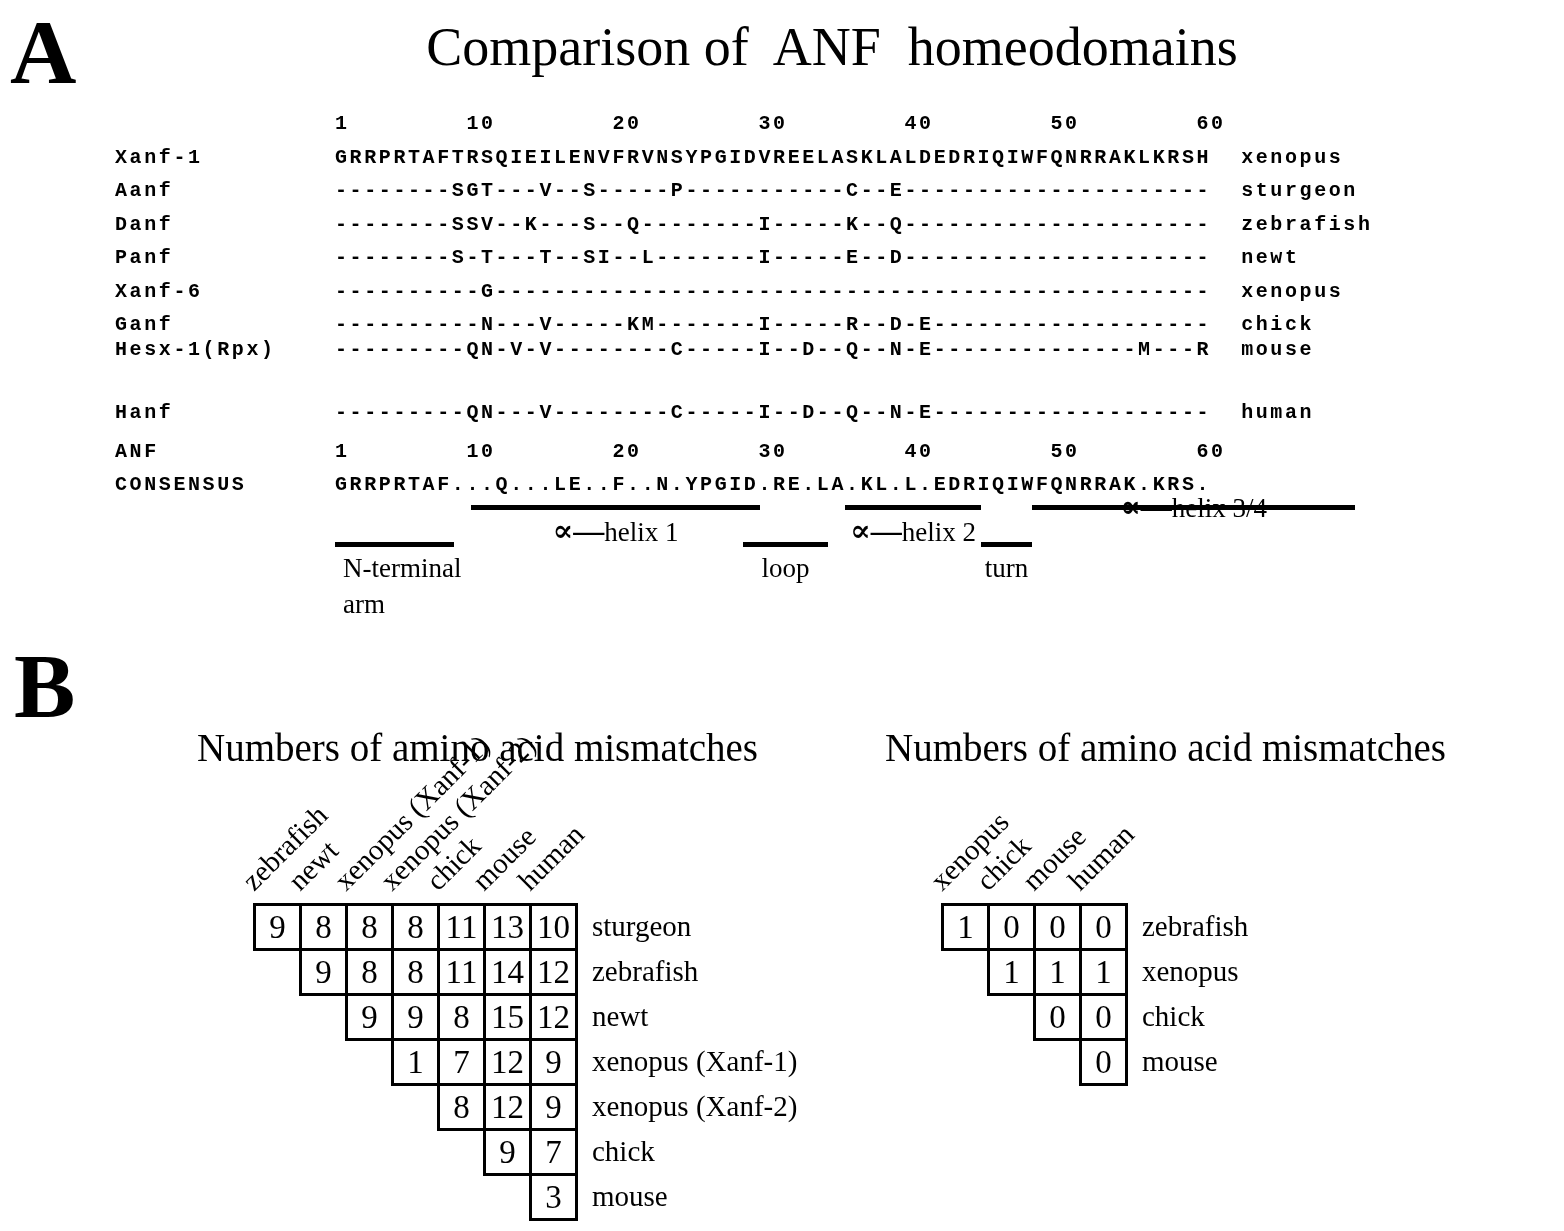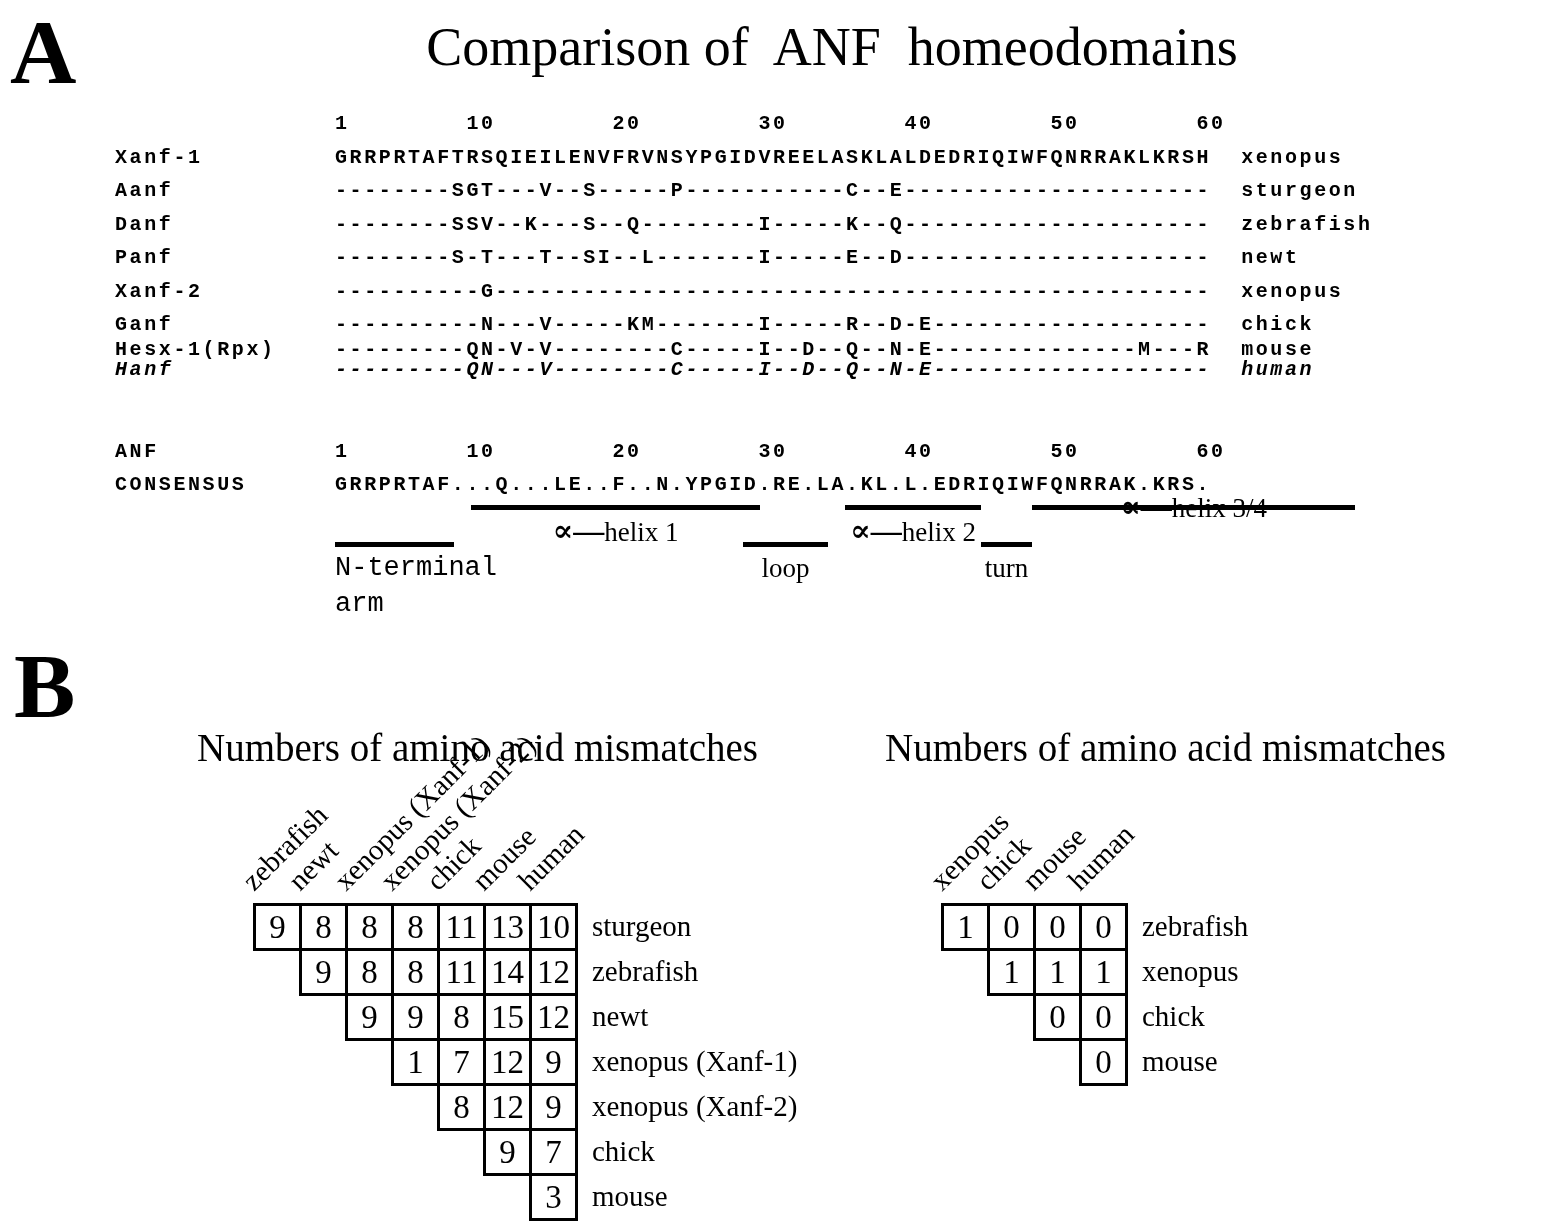--- a/index.html
+++ b/index.html
@@ -46,36 +46,36 @@
 
 <div>
   <div class="panel-letter" style="left:10px;top:6px">A</div>
   <div id="title">Comparison of  ANF  homeodomains</div>
   <div id="alignment">
       <div class="seq-row mono" style="top: 112px;"><span class="seq-name"></span><span class="seq-text">1        10        20        30        40        50        60</span></div>
       <div class="seq-row mono" style="top: 146px;"><span class="seq-name">Xanf-1</span><span class="seq-text">GRRPRTAFTRSQIEILENVFRVNSYPGIDVREELASKLALDEDRIQIWFQNRRAKLKRSH</span><span class="seq-species">xenopus</span></div>
       <div class="seq-row mono" style="top: 179.4px;"><span class="seq-name">Aanf</span><span class="seq-text">--------SGT---V--S-----P-----------C--E---------------------</span><span class="seq-species">sturgeon</span></div>
       <div class="seq-row mono" style="top: 212.8px;"><span class="seq-name">Danf</span><span class="seq-text">--------SSV--K---S--Q--------I-----K--Q---------------------</span><span class="seq-species">zebrafish</span></div>
       <div class="seq-row mono" style="top: 246.2px;"><span class="seq-name">Panf</span><span class="seq-text">--------S-T---T--SI--L-------I-----E--D---------------------</span><span class="seq-species">newt</span></div>
-      <div class="seq-row mono" style="top: 279.6px;"><span class="seq-name">Xanf-2</span><span class="seq-text">----------G-------------------------------------------------</span><span class="seq-species">xenopus</span></div>
+      <div class="seq-row mono" style="top: 279.6px;"><span class="seq-name">Xanf-6</span><span class="seq-text">----------G-------------------------------------------------</span><span class="seq-species">xenopus</span></div>
       <div class="seq-row mono" style="top: 313px;"><span class="seq-name">Ganf</span><span class="seq-text">----------N---V-----KM-------I-----R--D-E-------------------</span><span class="seq-species">chick</span></div>
       <div class="seq-row mono" style="top: 338px;"><span class="seq-name">Hesx-1(Rpx)</span><span class="seq-text">---------QN-V-V--------C-----I--D--Q--N-E--------------M---R</span><span class="seq-species">mouse</span></div>
-      <div class="seq-row mono" style="top: 358px; font-style: italic;"><span class="seq-name">Hanf</span><span class="seq-text">---------QN---V--------C-----I--D--Q--N-E-------------------</span><span class="seq-species">human</span></div>
+      <div class="seq-row mono" style="top: 401px;"><span class="seq-name">Hanf</span><span class="seq-text">---------QN---V--------C-----I--D--Q--N-E-------------------</span><span class="seq-species">human</span></div>
       <div class="seq-row mono" style="top: 440px;"><span class="seq-name">ANF</span><span class="seq-text">1        10        20        30        40        50        60</span></div>
       <div class="seq-row mono" style="top: 473px;"><span class="seq-name">CONSENSUS</span><span class="seq-text">GRRPRTAF...Q...LE..F..N.YPGID.RE.LA.KL.L.EDRIQIWFQNRRAK.KRS.</span></div>
     </div>
   <div id="annotations" style="left:335px;top:0">
       <div class="anno-bar" style="left: 136px; width: 289px; top: 505px;"></div>
       <div class="anno-label" style="top: 512px; left: 280.5px; transform: translateX(-50%);"><span class="anno-sym">∝—</span><span>helix 1</span></div>
       <div class="anno-bar" style="left: 510px; width: 136px; top: 505px;"></div>
       <div class="anno-label" style="top: 512px; left: 578px; transform: translateX(-50%);"><span class="anno-sym">∝—</span><span>helix 2</span></div>
       <div class="anno-bar" style="left: 697px; width: 323px; top: 505px;"></div>
       <div class="anno-label" style="top: 488px; left: 858.5px; transform: translateX(-50%);"><span class="anno-sym">∝—</span><span>helix 3/4</span></div>
       <div class="anno-bar" style="left: 0px; width: 119px; top: 542px;"></div>
-      <div class="anno-label" style="top: 550px; left: 0px; font-family: Liberation Mono, monospace;">
+      <div class="anno-label" style="top: 550px; left: 8px;">
         <div class="line">N-terminal</div>
         <div class="line">arm</div>
       </div>
       <div class="anno-bar" style="left: 408px; width: 85px; top: 542px;"></div>
       <div class="anno-label" style="top: 550px; left: 450.5px; transform: translateX(-50%);">
         <div class="line">loop</div>
       </div>
       <div class="anno-bar" style="left: 646px; width: 51px; top: 542px;"></div>
       <div class="anno-label" style="top: 550px; left: 671.5px; transform: translateX(-50%);">
         <div class="line">turn</div>

